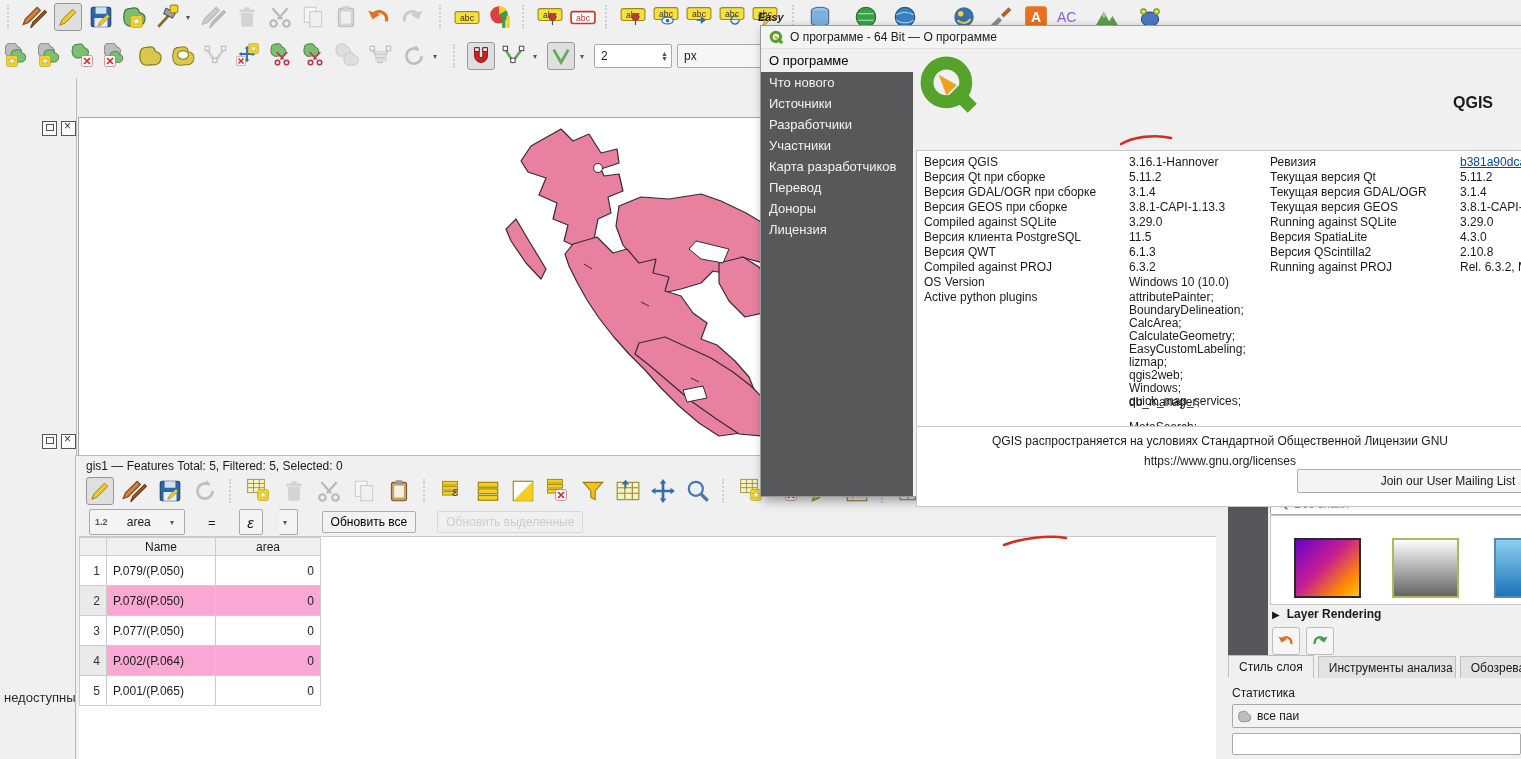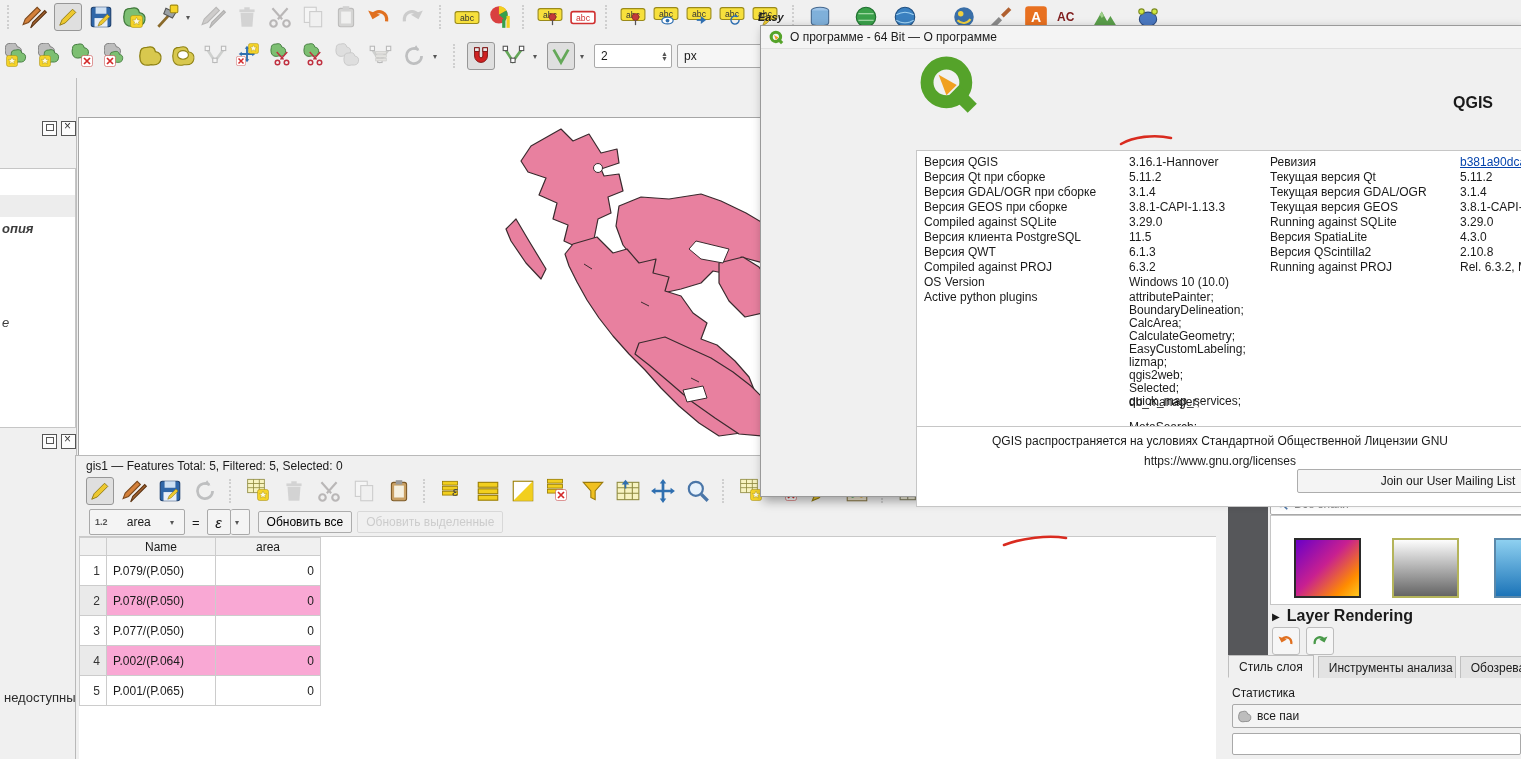--- a/index.html
+++ b/index.html
@@ -353,21 +353,21 @@
     </svg>
   <svg class="tb" style="margin-left:26px">
       <use href="#python"></use>
     </svg>
   <svg class="tb" style="margin-left:4px">
       <use href="#brush"></use>
     </svg>
   <svg class="tb" style="margin-left:2px">
       <use href="#orangeA"></use>
     </svg>
-  <span style="margin-left:2px;font-size:12px;font-weight:bold;color:#7f1d1d">AC</span>
+  <span style="margin-left:2px;font-size:14px;font-weight:normal;color:#8b5cf6">AC</span>
   <svg class="tb" style="margin-left:12px">
       <use href="#mountains"></use>
     </svg>
   <svg class="tb" style="margin-left:10px">
       <use href="#bug"></use>
     </svg>
 </div>
 
 <div class="abs flexrow" style="left:4px;top:42px">
   <svg class="tb">
@@ -455,25 +455,20 @@
   </div>
   <svg class="tb" style="margin-left:6px">
       <use href="#topoy"></use>
     </svg>
 </div>
 
 <div class="abs" style="left:0;top:78px;width:76px;height:681px;border-right:1px solid #bdbdbd;background:#f0f0f0">
   <div class="abs flexrow" style="left:42px;top:43px;gap:4px">
     <span class="wbtn float"></span>
     <span class="wbtn close"></span>
-  </div>
-  <div class="abs" style="left:0;top:90px;width:75px;height:258px;background:#fff;border:1px solid #c6c6c6;border-left:none">
-    <div class="abs" style="left:0;top:26px;width:75px;height:22px;background:#ededed"></div>
-    <div class="abs ital" style="left:2px;top:52px;font-weight:bold">опия</div>
-    <div class="abs ital" style="left:2px;top:146px">е</div>
   </div>
   <div class="abs flexrow" style="left:42px;top:356px;gap:4px">
     <span class="wbtn float"></span>
     <span class="wbtn close"></span>
   </div>
   <div class="abs" style="left:4px;top:612px;font-size:13px;color:#2c2c2c">недоступны</div>
 </div>
 
 <div class="abs" style="left:78px;top:117px;width:682px;height:338px;background:#fff;border:1px solid #a6a6a6;z-index:1">
   <svg width="682" height="338" viewBox="0 0 682 338">
@@ -584,21 +579,21 @@
         <svg class="ic" style="filter:grayscale(.4)">
           <use href="#tableic"></use>
         </svg>
       </span>
     <svg class="tb">
         <use href="#mag" x="-1" y="-1" width="20" height="20"></use>
         <use href="#gear" x="12" y="12" width="11" height="11"></use>
       </svg>
   </div>
 
-  <div class="abs flexrow" style="left:13px;top:53px;gap:0">
+  <div class="abs flexrow" style="left:13px;top:53px;gap:16px">
     <div class="fld" style="width:84px;height:24px;background:#f4f4f4;justify-content:space-between;padding:0 5px">
       <span style="font-size:9px;font-weight:bold;color:#555">1.2</span>
       <span>area</span>
       <span class="dd">▾</span>
     </div>
     <span style="margin:0 7px">=</span>
     <div class="fld" style="width:22px;height:24px;justify-content:center;background:#f4f4f4;font-size:15px;font-style:italic">
         <span>ε</span>
       </div>
     <div class="fld" style="width:18px;height:24px;justify-content:center;background:#f4f4f4;border-left:none">
@@ -656,21 +651,21 @@
       </svg>
     <span style="margin-left:5px">Все знаки</span>
   </div>
   <div class="abs" style="left:42px;top:60px;width:251px;height:88px;background:#fff;border:1px solid #c6c6c6">
     <div class="swatch" style="left:23px;top:22px;border:2px solid #2a2a2a;background:linear-gradient(135deg,#6a00c8 0%,#c82090 45%,#ff8c00 80%,#ffc81e 100%)"></div>
     <div class="swatch" style="left:121px;top:22px;border:2px solid #b4b45a;background:linear-gradient(180deg,#fdfdfd 0%,#646464 100%)"></div>
     <div class="swatch" style="left:223px;top:22px;width:28px;border:2px solid #5a88aa;background:linear-gradient(180deg,#8ed0f0 0%,#1c74b8 100%)"></div>
   </div>
   <div class="abs flexrow" style="left:44px;top:152px;gap:7px">
     <span style="font-size:10px">▶</span>
-    <span style="font-weight:bold;font-size:16px">Layer Rendering</span>
+    <span style="font-weight:bold;font-size:12px">Layer Rendering</span>
   </div>
   <div class="abs flexrow" style="left:44px;top:172px;gap:6px">
     <span class="tb" style="border:1px solid #bdbdbd;border-radius:3px;background:#f6f6f6;color:#e07020">
         <svg class="ic" style="width:18px;height:18px">
           <use href="#undoa"></use>
         </svg>
       </span>
     <span class="tb" style="border:1px solid #bdbdbd;border-radius:3px;background:#f6f6f6;color:#4a9a4a">
         <svg class="ic" style="width:18px;height:18px">
           <use href="#redoa"></use>
@@ -691,20 +686,33 @@
   </div>
   <div class="abs fld" style="left:4px;top:278px;width:287px;height:20px"></div>
 </div>
 
 <div class="abs" id="dialog">
   <div id="dlg-title">
     <svg class="ic" style="width:15px;height:15px">
         <use href="#qlogo"></use>
       </svg>
     <span style="font-size:12px">О программе - 64 Bit — О программе</span>
+  </div>
+  <div class="abs" id="dlg-menu">
+    <div class="menu-sel">О программе</div>
+    <div class="menu-dark">
+      <div class="menu-item">Что нового</div>
+      <div class="menu-item">Источники</div>
+      <div class="menu-item">Разработчики</div>
+      <div class="menu-item">Участники</div>
+      <div class="menu-item">Карта разработчиков</div>
+      <div class="menu-item">Перевод</div>
+      <div class="menu-item">Доноры</div>
+      <div class="menu-item">Лицензия</div>
+    </div>
   </div>
   <div class="abs" id="dlg-content">
     <svg class="abs" style="left:5px;top:4px;width:62px;height:62px">
         <use href="#qlogo"></use>
       </svg>
     <div class="abs" style="left:540px;top:44px;font-size:16px;font-weight:bold">QGIS</div>
     <div class="abs" id="infobox">
       <div id="infoscroll">
         <div class="irow ilab" style="top:4px">Версия QGIS</div>
           <div class="irow ival" style="top:4px">3.16.1-Hannover</div>
@@ -725,21 +733,21 @@
         <div class="irow ilab" style="top:124px">OS Version</div>
           <div class="irow ival" style="top:124px">Windows 10 (10.0)</div>
         <div class="irow ilab" style="top:139px">Active python plugins</div>
         <div class="plug" style="top:139px">attributePainter;</div>
         <div class="plug" style="top:152px">BoundaryDelineation;</div>
         <div class="plug" style="top:165px">CalcArea;</div>
         <div class="plug" style="top:178px">CalculateGeometry;</div>
         <div class="plug" style="top:191px">EasyCustomLabeling;</div>
         <div class="plug" style="top:204px">lizmap;</div>
         <div class="plug" style="top:217px">qgis2web;</div>
-        <div class="plug" style="top:230px">Selected;</div>
+        <div class="plug" style="top:230px">Windows;</div>
         <div class="plug" style="top:243px">quick_map_services;</div>
         <div class="plug" style="top:244px">db_manager;</div>
         <div class="plug" style="top:269px">MetaSearch;</div>
         <div class="irow ilab2" style="top:4px">Ревизия</div>
           <div class="irow ival2 link" style="top:4px">b381a90dca</div>
         <div class="irow ilab2" style="top:19px">Текущая версия Qt</div>
           <div class="irow ival2" style="top:19px">5.11.2</div>
         <div class="irow ilab2" style="top:34px">Текущая версия GDAL/OGR</div>
           <div class="irow ival2" style="top:34px">3.1.4</div>
         <div class="irow ilab2" style="top:49px">Текущая версия GEOS</div>

